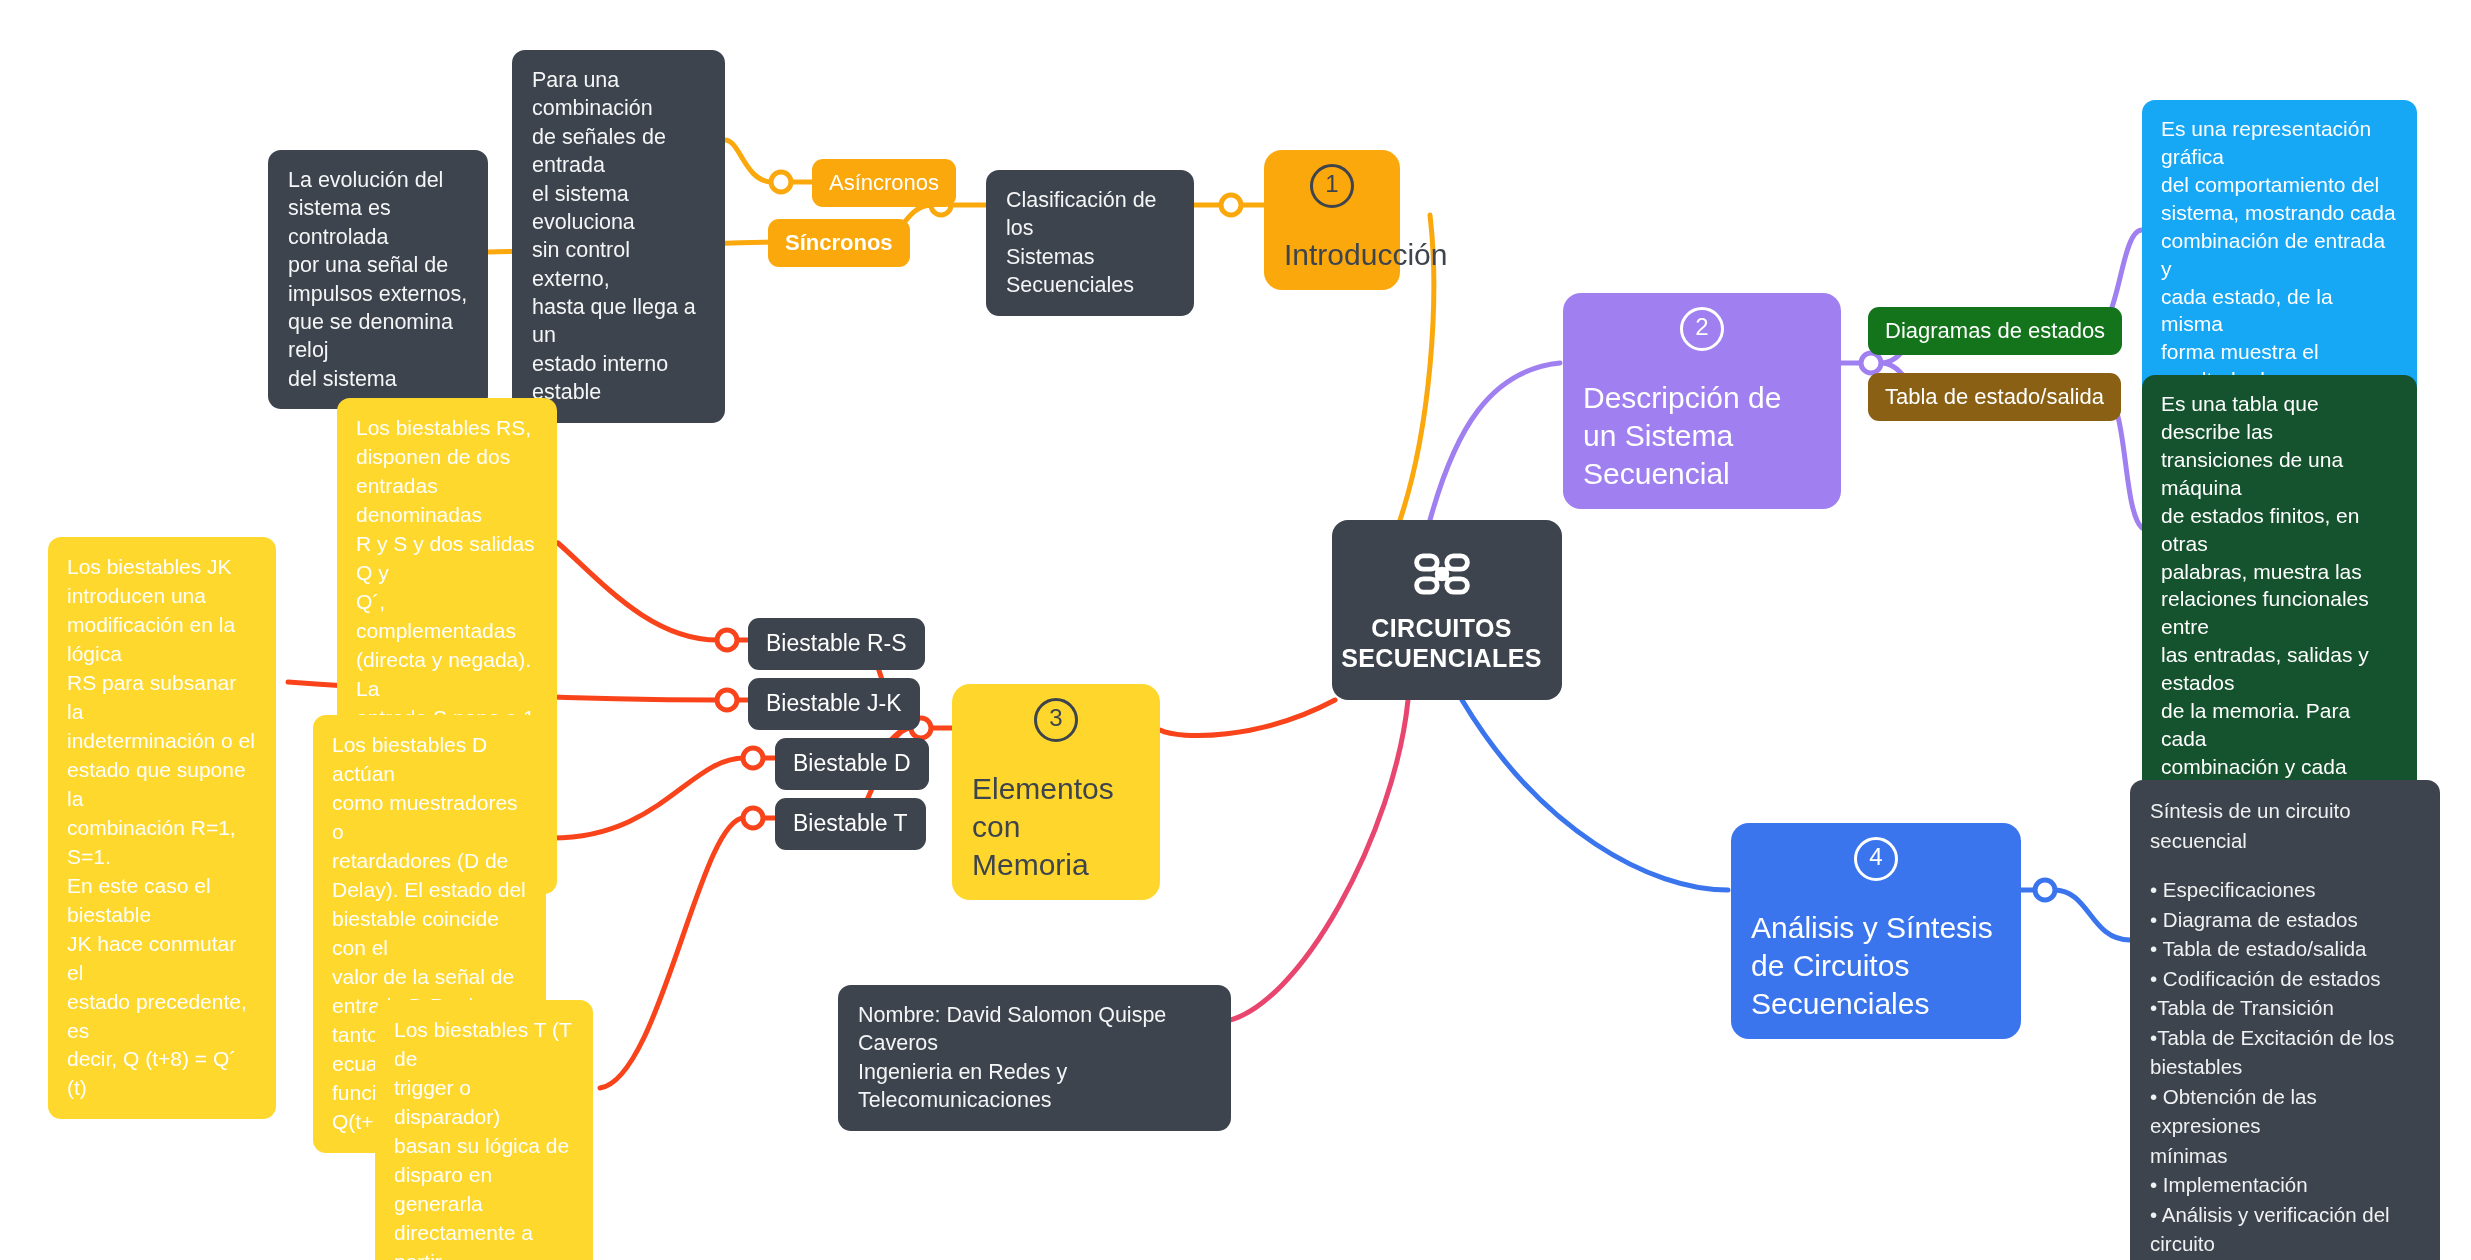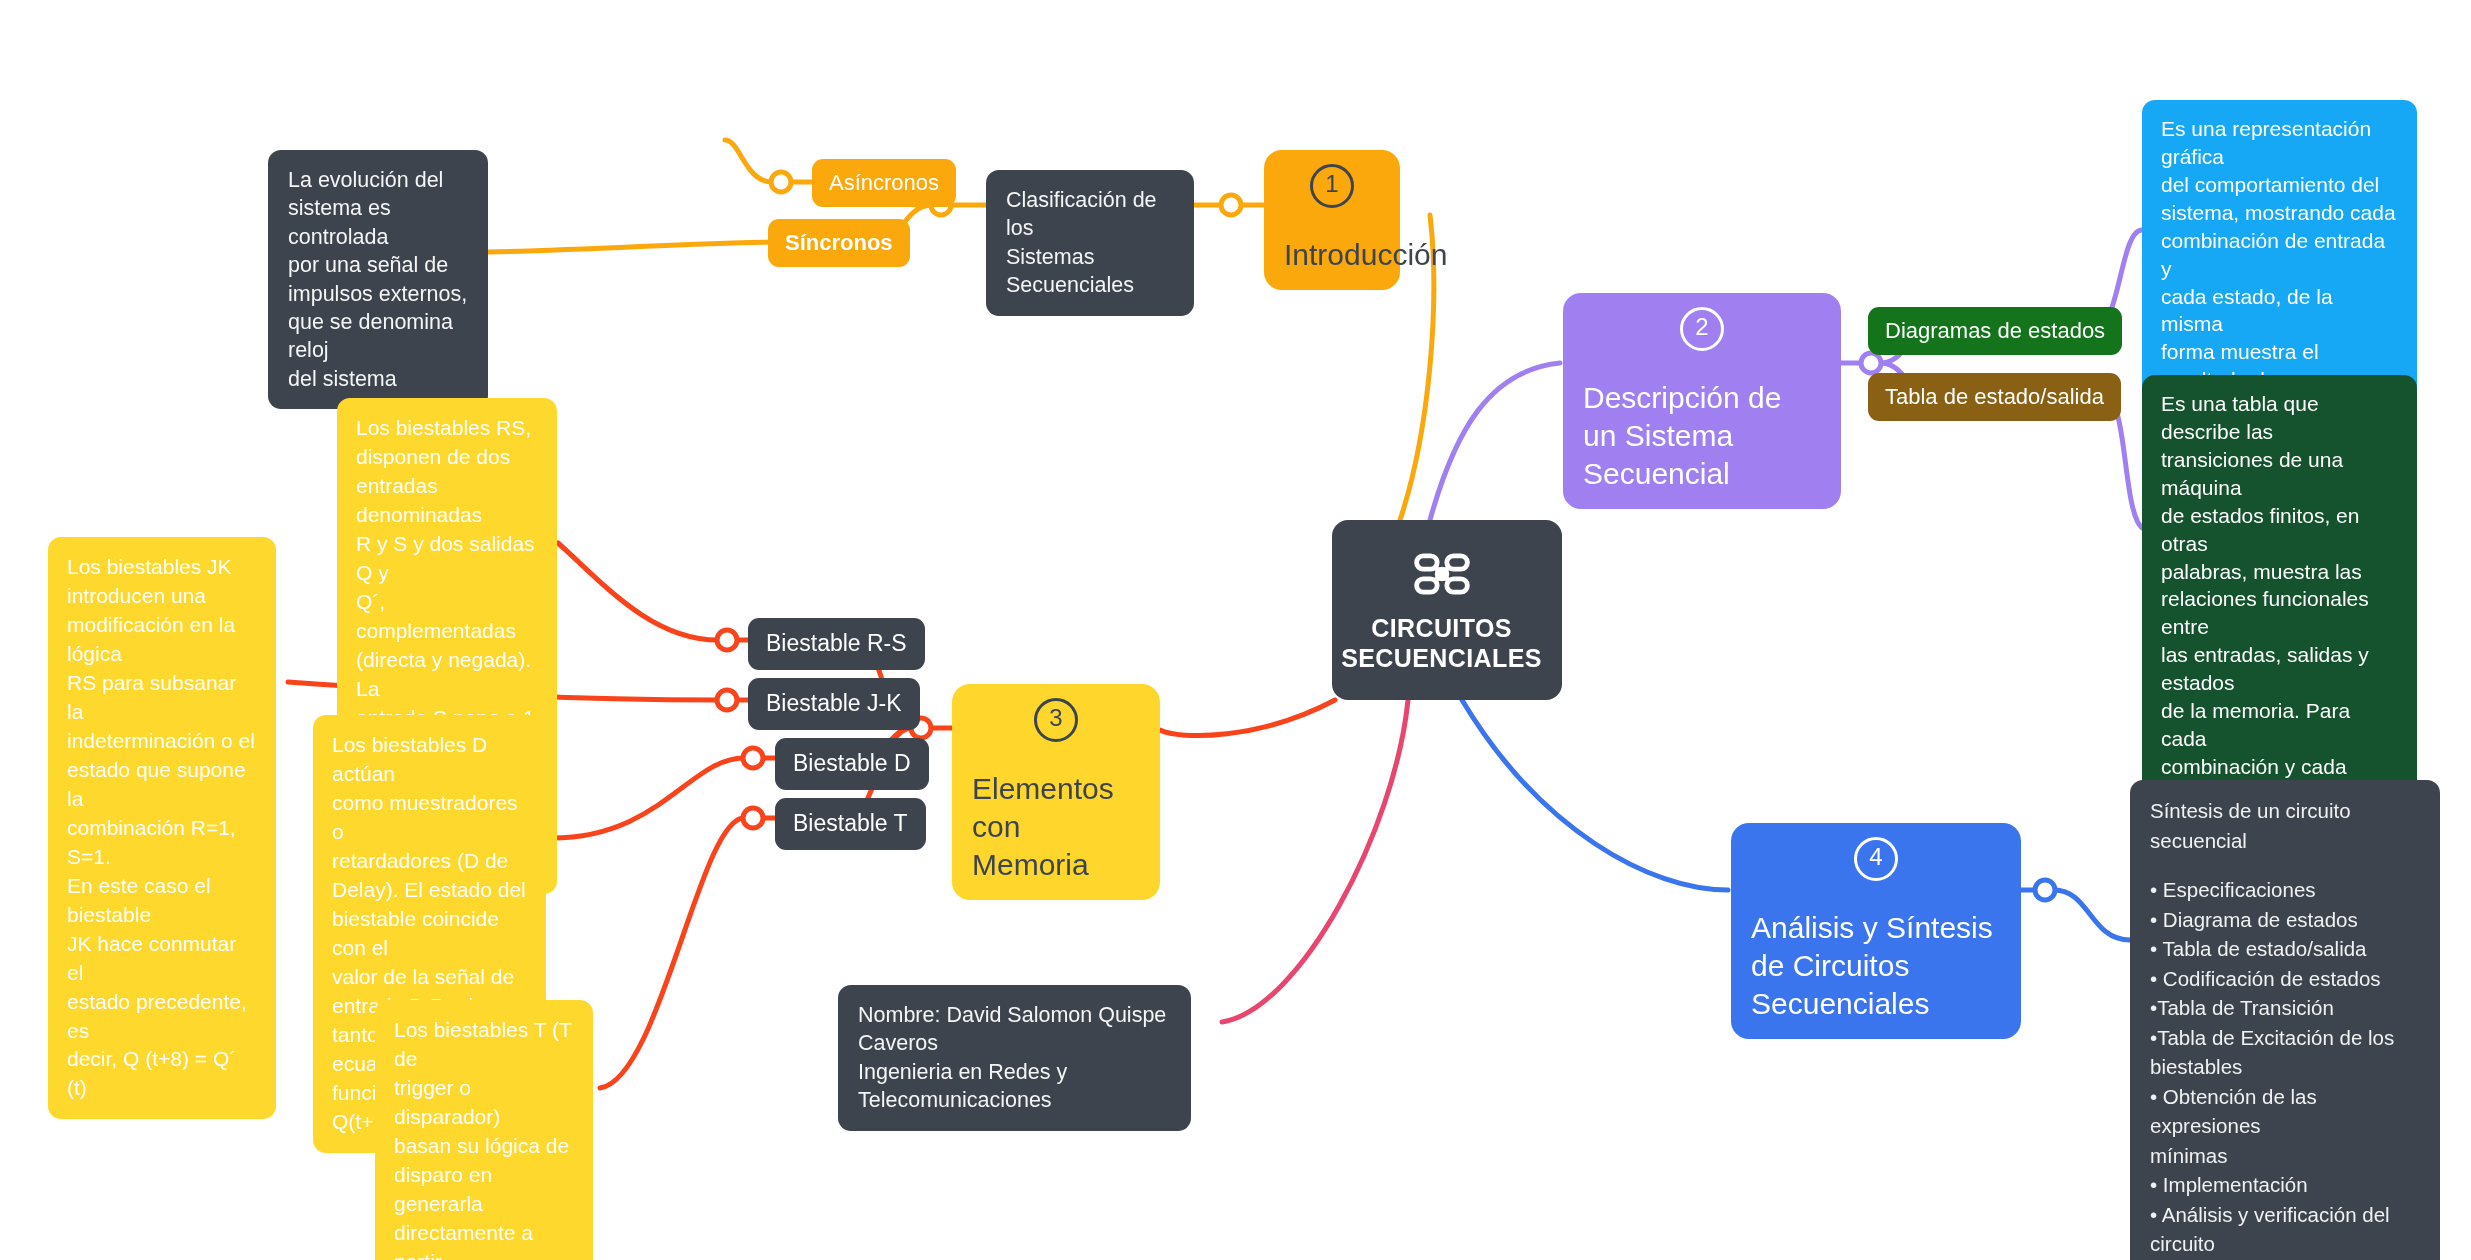--- a/index.html
+++ b/index.html
@@ -262,20 +262,28 @@
   </div>
 
   <div class="node pill pill-orange" style="left:812px; top:159px;">
     <span class="txt">Asíncronos</span>
   </div>
 
   <div class="node pill pill-orange" style="left:768px; top:219px;font-weight:bold;">
     <span class="txt">Síncronos</span>
   </div>
 
+  <div class="node dark" style="left:512px; top:50px; width:213px;">
+    <span class="txt">Para una combinación
+de señales de entrada
+el sistema evoluciona
+sin control externo,
+hasta que llega a un
+estado interno estable</span>
+  </div>
 
   <div class="node dark" style="left:268px; top:150px; width:220px;">
     <span class="txt">La evolución del
 sistema es controlada
 por una señal de
 impulsos externos,
 que se denomina reloj
 del sistema</span>
   </div>
 
@@ -407,18 +415,18 @@
       <li>•Tabla de Transición</li>
       <li>•Tabla de Excitación de los
 biestables</li>
       <li>• Obtención de las expresiones
 mínimas</li>
       <li>• Implementación</li>
       <li>• Análisis y verificación del circuito</li>
     </ul>
   </div>
 
-  <div class="node dark" style="left:838px; top:985px; width:353px;">
+  <div class="node dark" style="left:838px; top:985px; width:393px;">
     <span class="txt">Nombre: David Salomon Quispe Caveros
 Ingenieria en Redes y Telecomunicaciones</span>
   </div>
 
 </div>
 
 </body></html>

